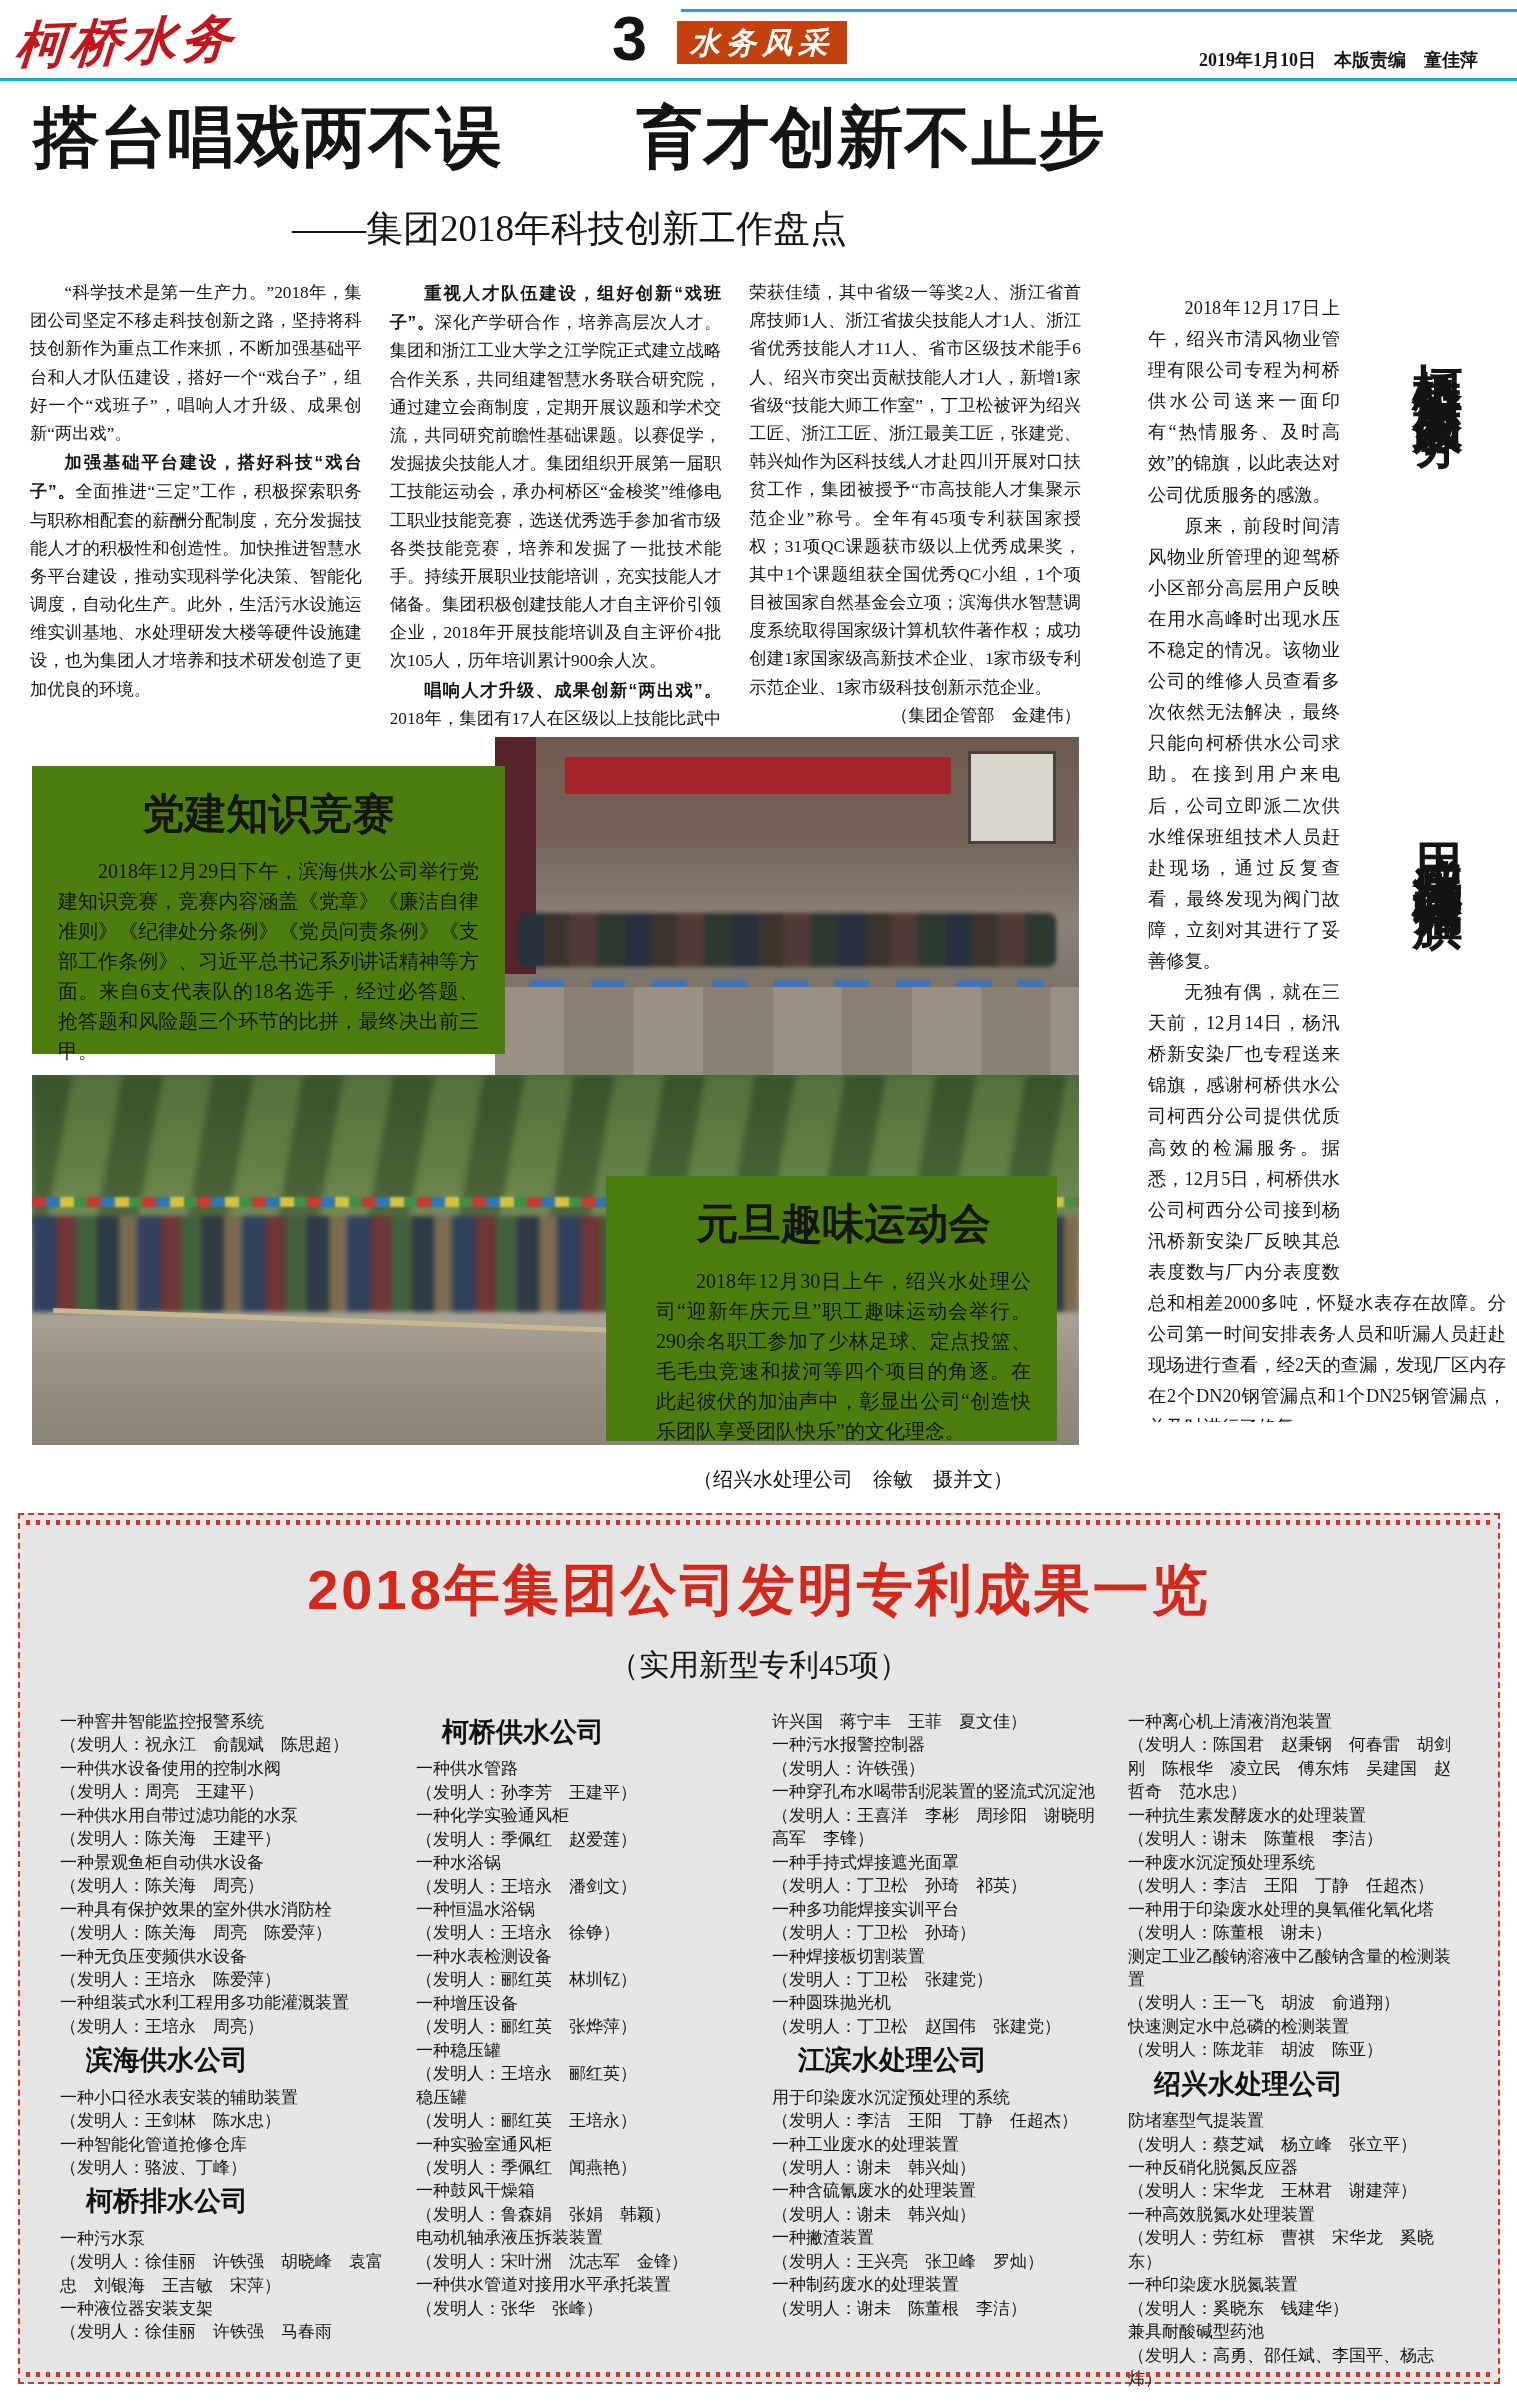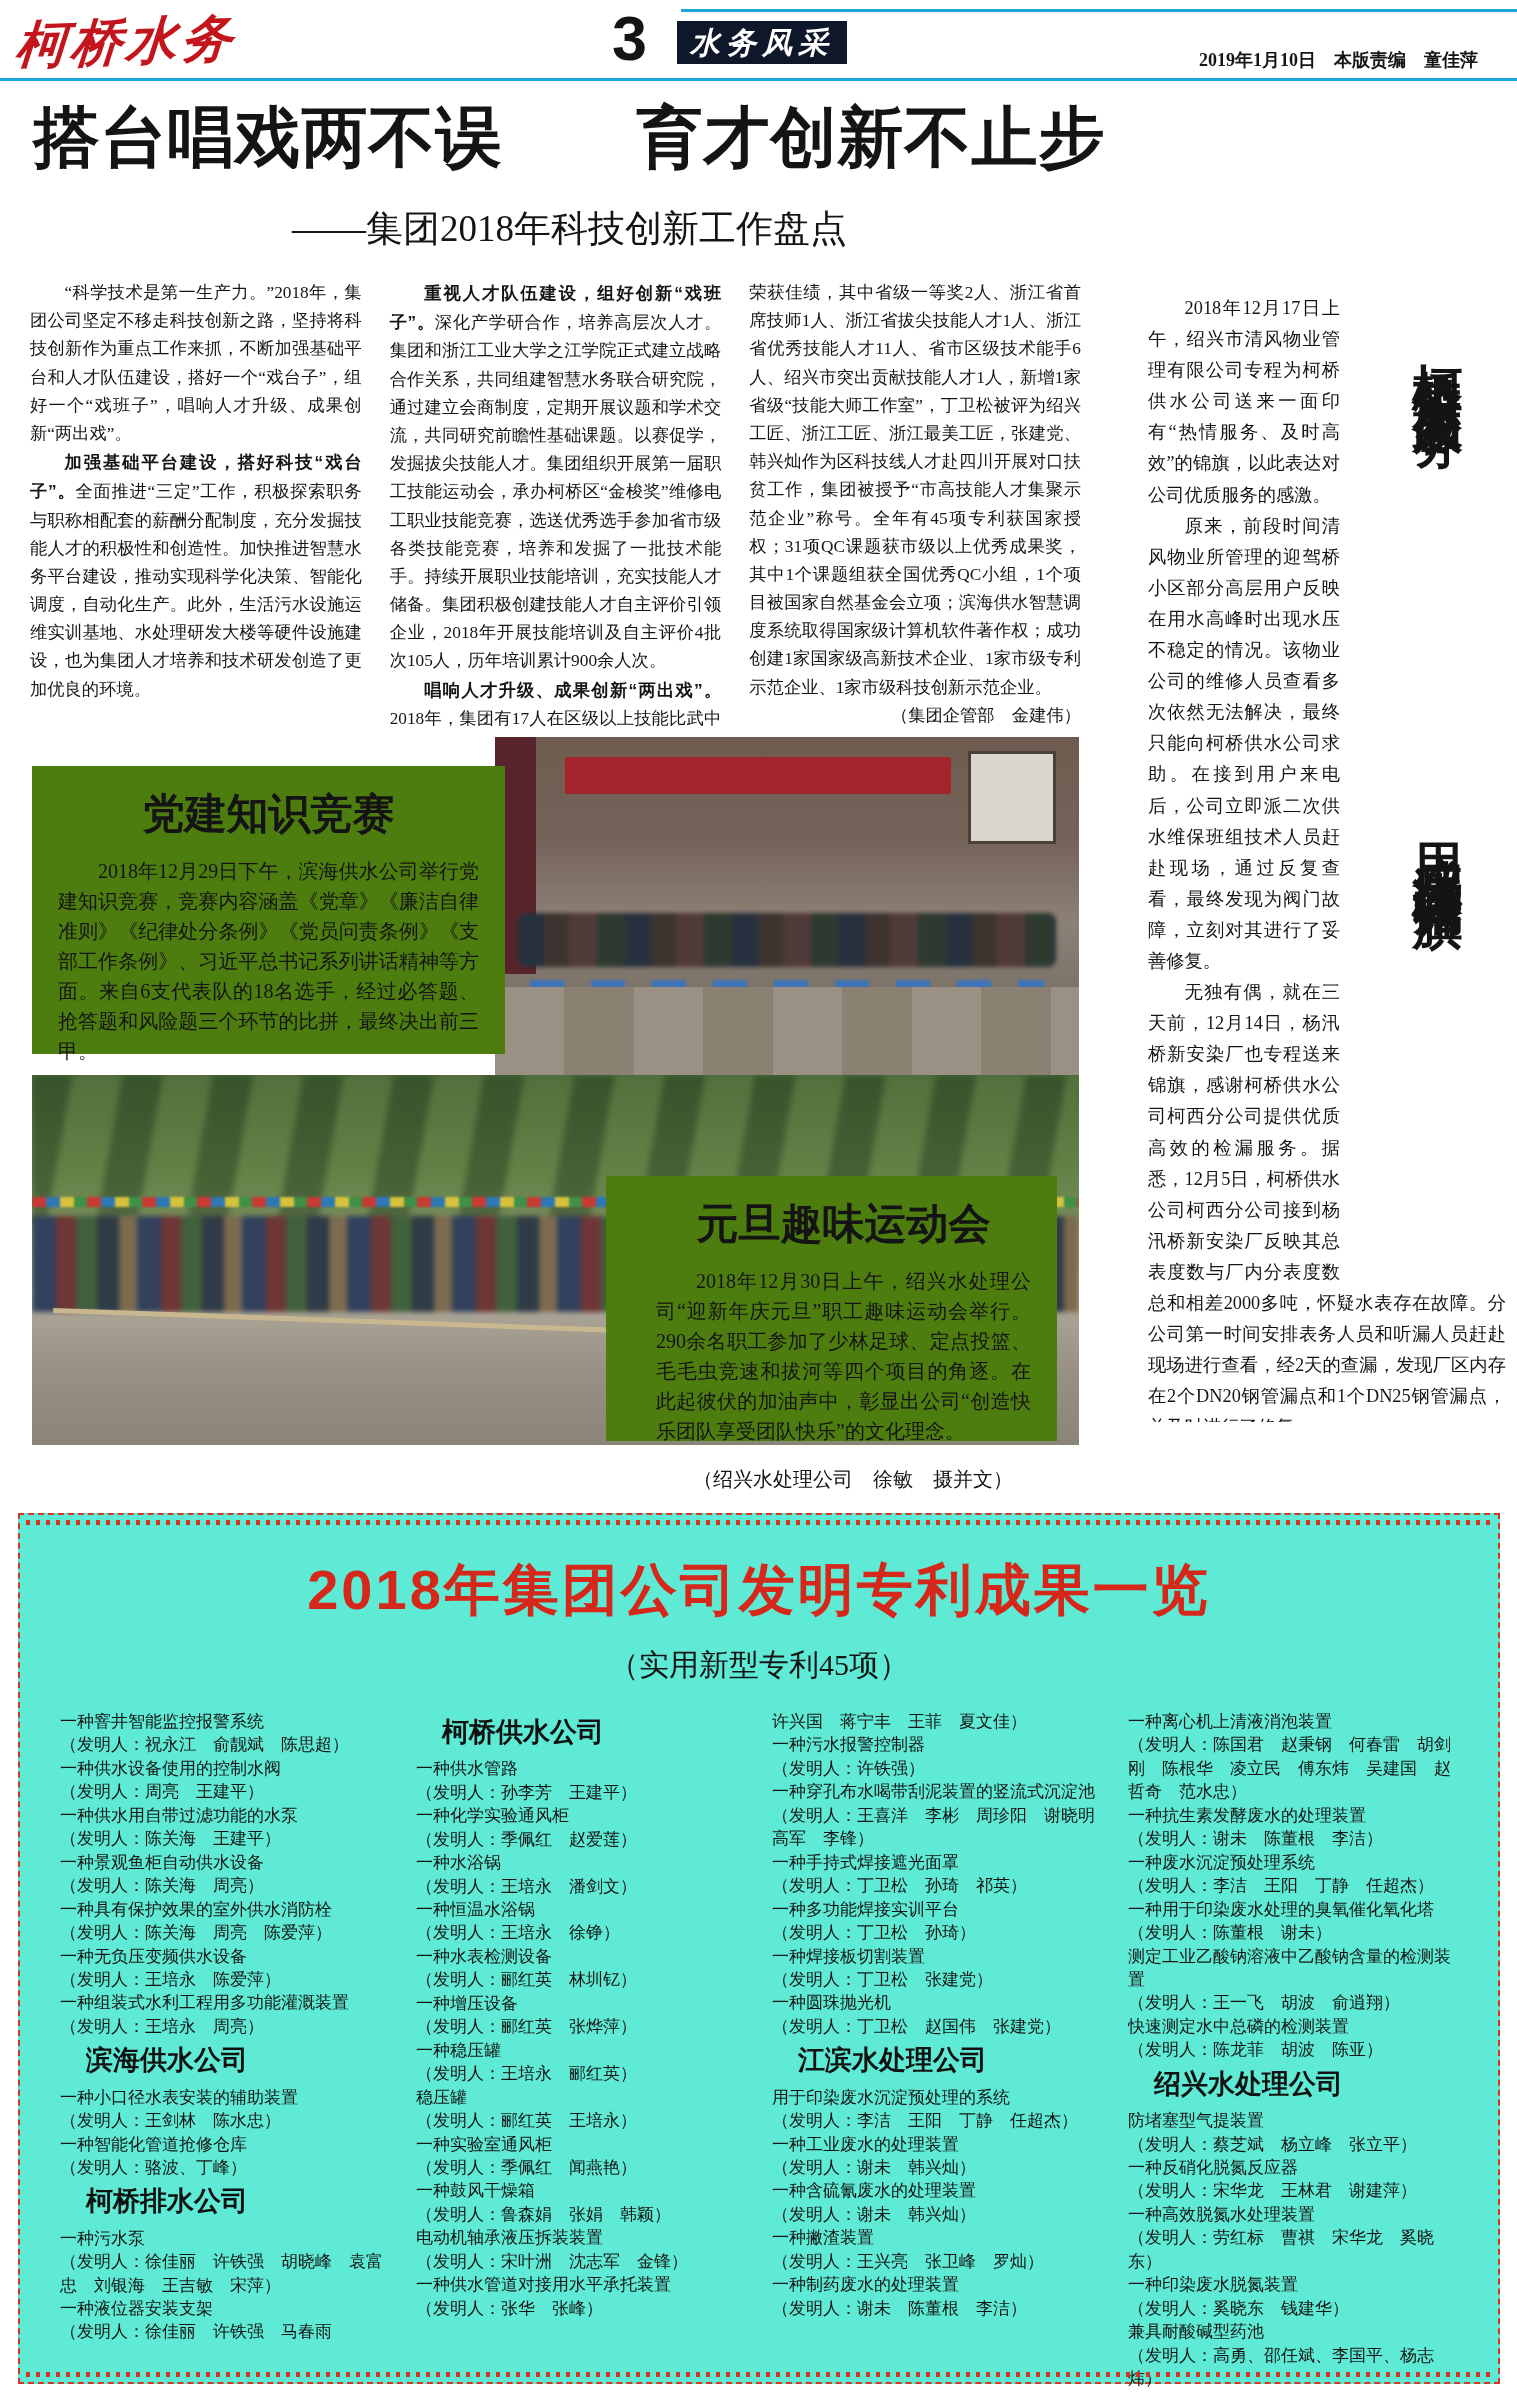--- a/index.html
+++ b/index.html
@@ -5,21 +5,21 @@
   html,body{margin:0;padding:0;background:#fff;}
   .page{position:relative;width:1518px;height:2403px;background:#ffffff;overflow:hidden;
         font-family:"Liberation Serif","DejaVu Serif",serif;color:#141414;}
 
   
   .nameplate{position:absolute;left:16px;top:8px;font-size:51px;font-weight:900;font-style:italic;
              color:#c3151c;transform:skew(-6deg) rotate(-2deg);letter-spacing:4px;
              font-family:"DejaVu Serif",serif;}
   .page-number{position:absolute;left:612px;top:2px;font-size:63px;font-weight:900;
                font-family:"Liberation Sans","DejaVu Sans",sans-serif;}
-  .section-badge{position:absolute;left:677px;top:21px;width:170px;height:43px;background:#0f172a;
+  .section-badge{position:absolute;left:677px;top:21px;width:170px;height:43px;background:#c2410c;
                  color:#fff;font-size:30px;font-weight:800;font-style:italic;text-align:center;
                  line-height:43px;letter-spacing:6px;font-family:"DejaVu Serif",serif;}
   .rule-top{position:absolute;left:681px;top:9px;width:837px;height:3px;background:#1ba7de;}
   .date-line{position:absolute;top:48px;right:40px;font-size:18px;font-weight:bold;}
   .rule-main{position:absolute;left:0;top:78px;width:1518px;height:3px;background:#1ba7de;}
 
   
   .headline{position:absolute;left:20px;top:93px;width:1099px;text-align:center;font-size:66px;
             font-weight:900;letter-spacing:1px;font-family:"Liberation Sans","DejaVu Sans",sans-serif;
             white-space:nowrap;}
@@ -71,21 +71,21 @@
   
   .sidebar{position:absolute;left:1148px;top:293px;width:358px;height:1129px;font-size:18.3px;
            line-height:1.7;text-align:justify;overflow:hidden;}
   .vtitle-float{float:right;width:166px;height:975px;position:relative;}
   .vtitle{position:absolute;left:55px;writing-mode:vertical-rl;font-size:50px;font-weight:900;
           letter-spacing:8px;font-family:"Liberation Sans","DejaVu Sans",sans-serif;}
   #vtitle1{top:30px;}
   #vtitle2{top:510px;}
 
   
-  .patent-box{position:absolute;left:18px;top:1513px;width:1482px;height:871px;background:#5eead4;
+  .patent-box{position:absolute;left:18px;top:1513px;width:1482px;height:871px;background:#e5e5e5;
               border:2px dashed #d23723;box-sizing:border-box;}
   .scallop{position:absolute;left:6px;right:6px;height:5px;
            background:repeating-linear-gradient(90deg,#d23723 0 4px,transparent 4px 10px);}
   .scallop-top{top:5px;} .scallop-bottom{bottom:5px;}
   .patent-title{text-align:center;margin:38px 0 0 0;font-size:56px;font-weight:900;color:#d6281a;
                 letter-spacing:3px;font-family:"Liberation Sans","DejaVu Sans",sans-serif;}
   .patent-subtitle{text-align:center;margin:16px 0 0 0;font-size:30px;}
   .patent-cols{display:flex;gap:26px;padding:24px 40px 0 40px;}
   .pcol{flex:1;font-size:17px;line-height:1.38;overflow:hidden;}
   .company-header{font-size:27px;font-weight:800;margin:4px 0 6px 26px;

